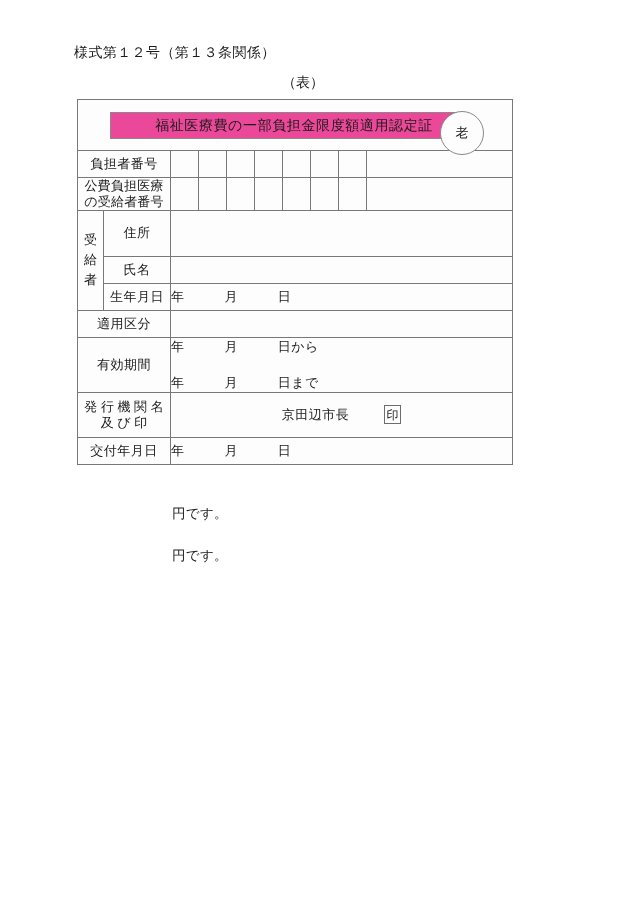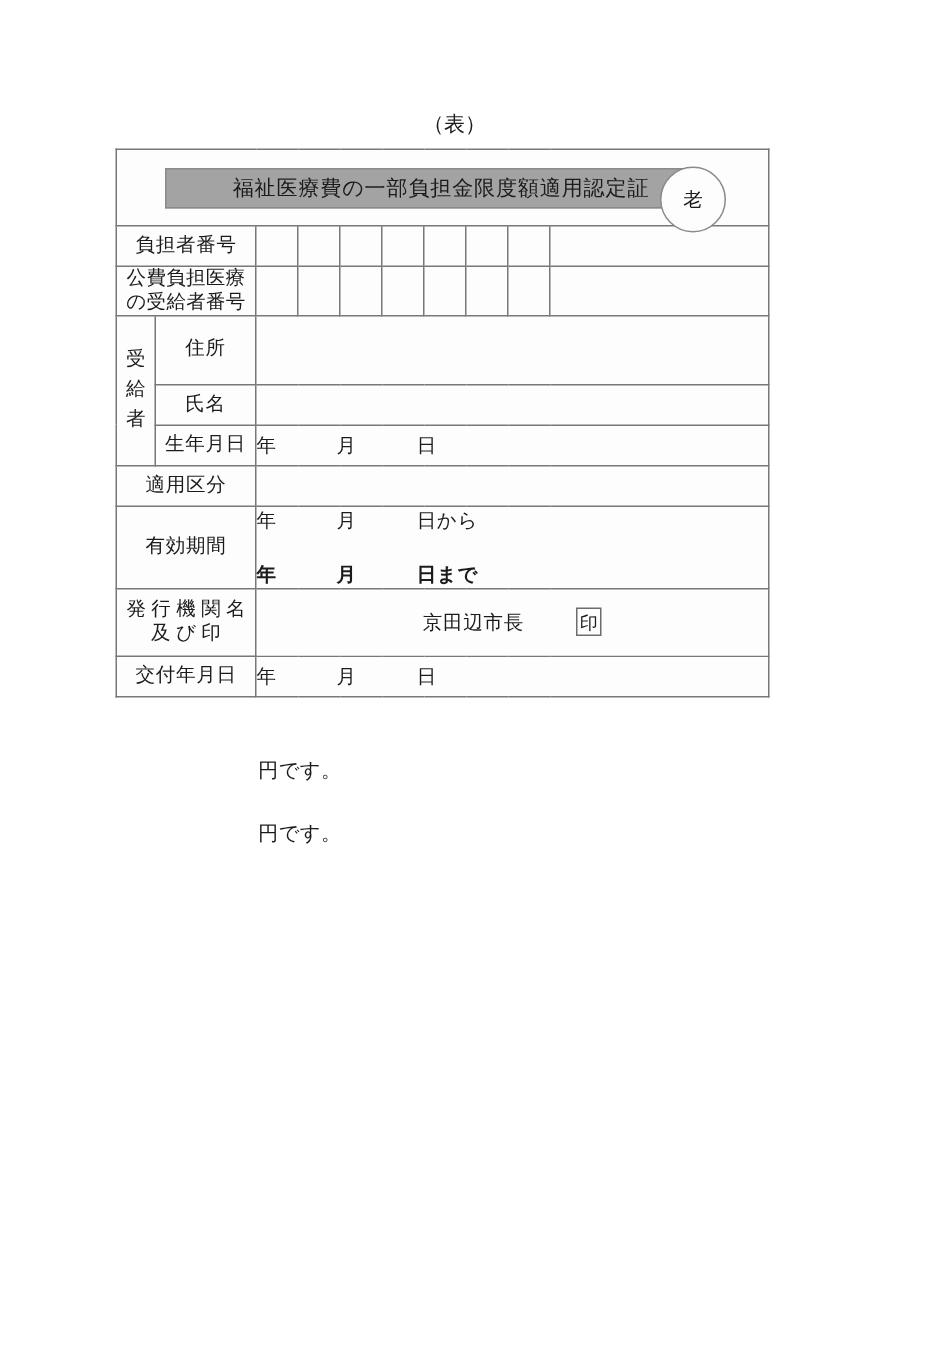--- a/index.html
+++ b/index.html
@@ -73,21 +73,21 @@
     top: 12px;
     width: 357px;
     height: 27px;
     border: 1px solid #8a8a8a;
     box-sizing: border-box;
     display: flex;
     align-items: center;
     justify-content: center;
     font-size: 14px;
     letter-spacing: 0.6px;
-    background: #a3a3a3;
+    background: #ec4899;
     padding-left: 11px;
   }
   .age-circle {
     position: absolute;
     left: 362px;
     top: 11px;
     width: 44px;
     height: 44px;
     border: 1px solid #8a8a8a;
     border-radius: 50%;
@@ -149,21 +149,21 @@
     padding-left: 84px;
     height: 26px;
   }
   .val-date-period {
     padding-left: 70px;
     padding-top: 7px;
     padding-bottom: 7px;
     height: 50px;
     box-sizing: border-box;
   }
-  .val-date-period .date-line + .date-line { margin-top: 18px; font-weight: bold; }
+  .val-date-period .date-line + .date-line { margin-top: 18px; }
   .gap-y { display: inline-block; width: 40px; }
   .gap-m { display: inline-block; width: 40px; }
 
   
   .val-issuer {
     height: 44px;
     text-align: center;
     position: relative;
     font-size: 13px;
   }
@@ -212,20 +212,21 @@
     margin-top: 24px;
     padding-left: 72px;
     white-space: nowrap;
   }
 </style>
 </head>
 <body>
 
 <div class="page">
 
+  <div class="form-no">様式第１２号（第１３条関係）</div>
   <div class="side-mark">（表）</div>
 
   <table class="cert-table">
     <colgroup>
       <col style="width:26px">
       <col style="width:67px">
       <col style="width:28px">
         <col style="width:28px">
         <col style="width:28px">
       <col style="width:28px">

